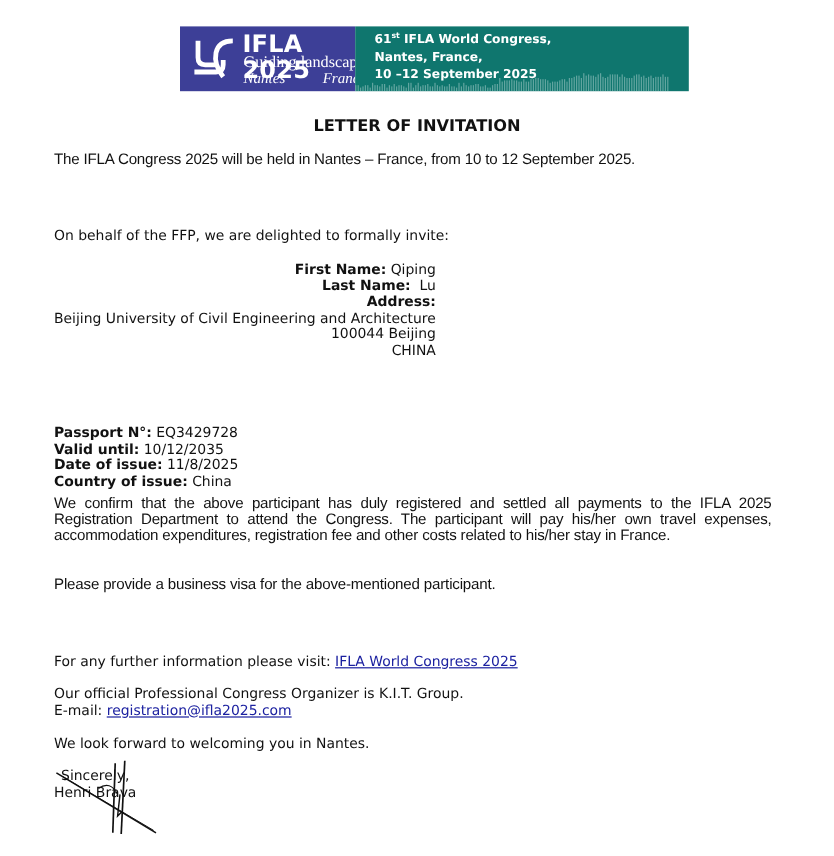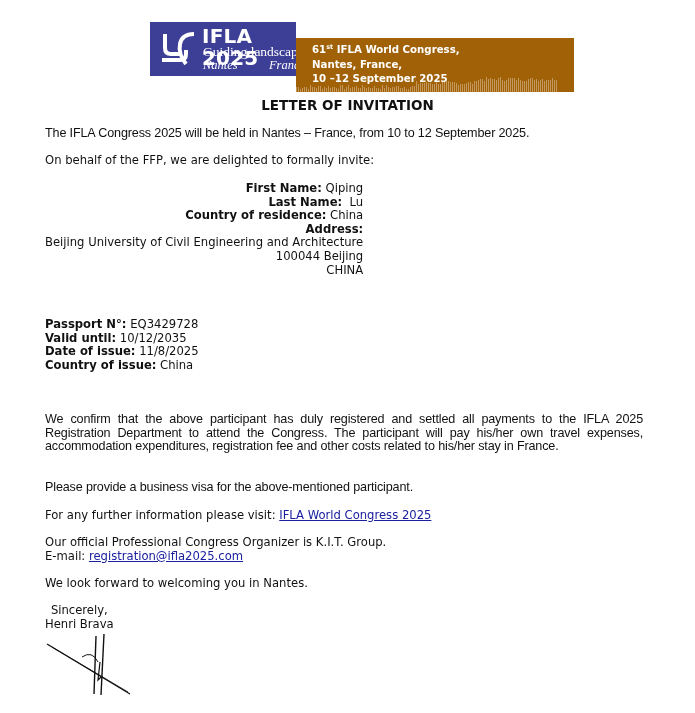--- a/index.html
+++ b/index.html
@@ -9,21 +9,21 @@
       font-family: "DejaVu Sans", sans-serif;
     }
     .banner {
       position: absolute; left: 150px; top: 22px; width: 424px; height: 54px;
       display: flex;
     }
     .banner-left {
       width: 146px; height: 100%; background: #3d3f97; position: relative; color: #ffffff;
     }
     .banner-right {
-      flex: 1; height: 100%; background: #a16207; position: relative; color: #ffffff; overflow: hidden; margin-top: 16px;
+      flex: 1; height: 100%; background: #0f766e; position: relative; color: #ffffff; overflow: hidden;
     }
     .logo-mark { position: absolute; left: 10px; top: 8px; width: 36px; height: 38px; }
     .logo-title {
       position: absolute; left: 52px; top: 3px; font-family: "DejaVu Sans", sans-serif;
       font-weight: bold; font-size: 20px; letter-spacing: 0.2px; line-height: 22px;
     }
     .logo-sub {
       position: absolute; left: 53px; top: 23px; font-family: "Liberation Serif", serif;
       font-size: 13.5px; line-height: 14px; white-space: nowrap;
     }
@@ -40,21 +40,21 @@
     .bar { position: absolute; bottom: 0; width: 1px; background: rgba(255,255,255,0.35); }
 
     .title {
       position: absolute; left: 0; width: 695px; top: 97px; text-align: center;
       font-family: "DejaVu Sans", sans-serif; font-weight: bold; font-size: 13.5px;
     }
     .para {
       position: absolute; left: 45px; font-size: 12px; line-height: 13.6px; margin: 0;
     }
     .narrow { font-family: "Liberation Sans", sans-serif; font-size: 12.6px; letter-spacing: -0.15px; }
-    .dj { font-family: "DejaVu Sans", sans-serif; font-size: 11.6px; }
+    .dj { font-family: "DejaVu Sans", sans-serif; font-size: 11.6px; margin-top: 36px; }
     .justify { width: 598px; text-align: justify; text-align-last: left; }
     .line { display: block; white-space: nowrap; }
     .lbl { font-weight: bold; }
     a { color: #1b20a0; text-decoration: underline; }
     .sig { position: absolute; left: 44px; top: 632px; width: 90px; height: 66px; }
   </style>
 </head>
 <body>
 
 <div class="banner">
@@ -214,21 +214,20 @@
 </div>
 
 <div class="title">LETTER OF INVITATION</div>
 
 <p class="para narrow" style="top:127px;">The IFLA Congress 2025 will be held in Nantes – France, from 10 to 12 September 2025.</p>
 <p class="para dj" style="top:154px;">On behalf of the FFP, we are delighted to formally invite:</p>
 
 <div class="para dj" style="top:182px;text-align:right;">
   <span class="line"><span class="lbl">First Name:</span><span style="white-space:pre"> Qiping</span></span>
   <span class="line" style="margin-left:-1px"><span class="lbl">Last Name:</span><span style="white-space:pre">  Lu</span></span>
-  <span class="line"><span class="lbl">Country of residence:</span><span style="white-space:pre"> China</span></span>
   <span class="line lbl">Address:</span>
   <span class="line">Beijing University of Civil Engineering and Architecture</span>
   <span class="line">100044 Beijing</span>
   <span class="line">CHINA</span>
 </div>
 
 <div class="para dj" style="top:318px;">
   <span class="line"><span class="lbl">Passport N°:</span><span style="white-space:pre"> EQ3429728</span></span>
   <span class="line"><span class="lbl">Valid until:</span><span style="white-space:pre"> 10/12/2035</span></span>
   <span class="line"><span class="lbl">Date of issue:</span><span style="white-space:pre"> 11/8/2025</span></span>

